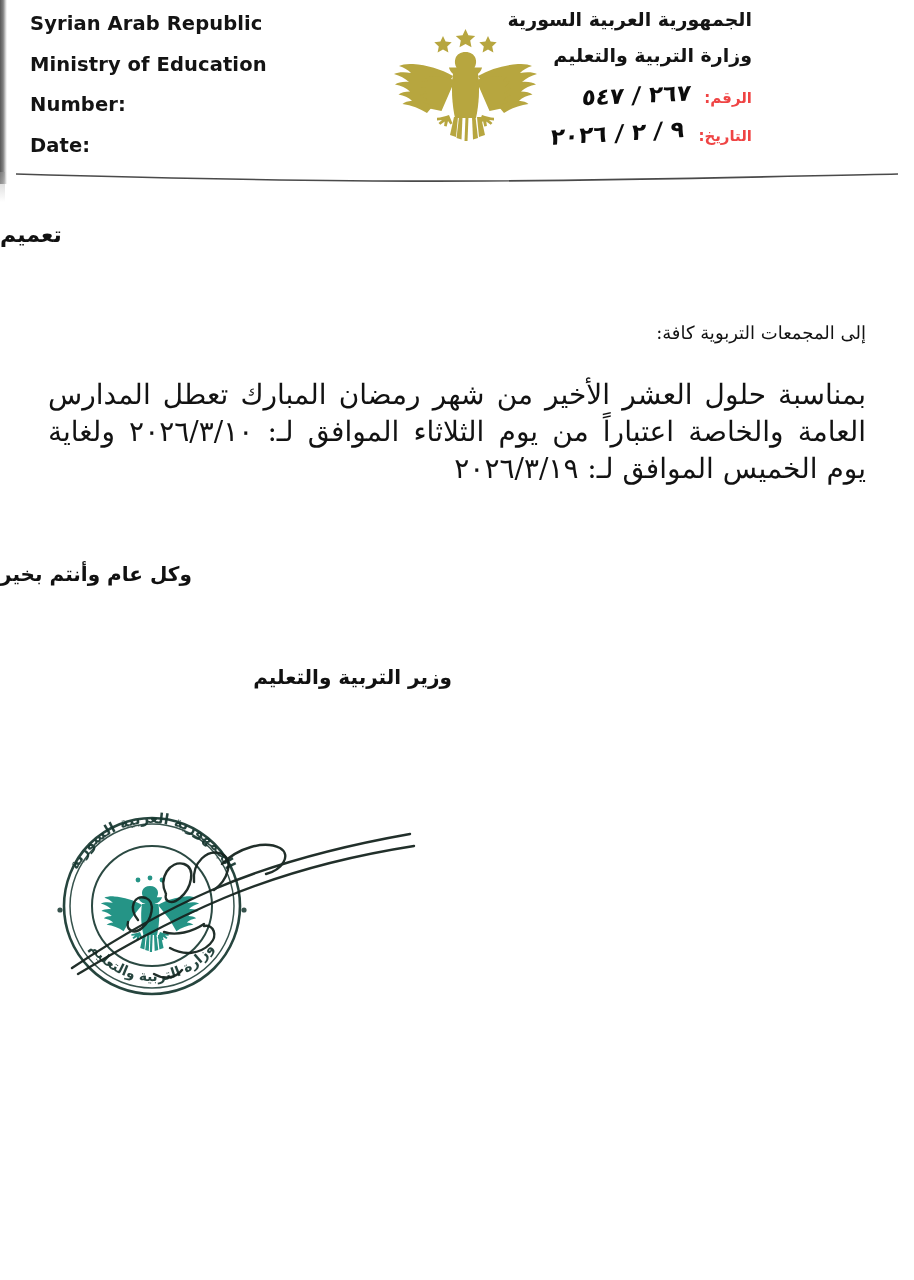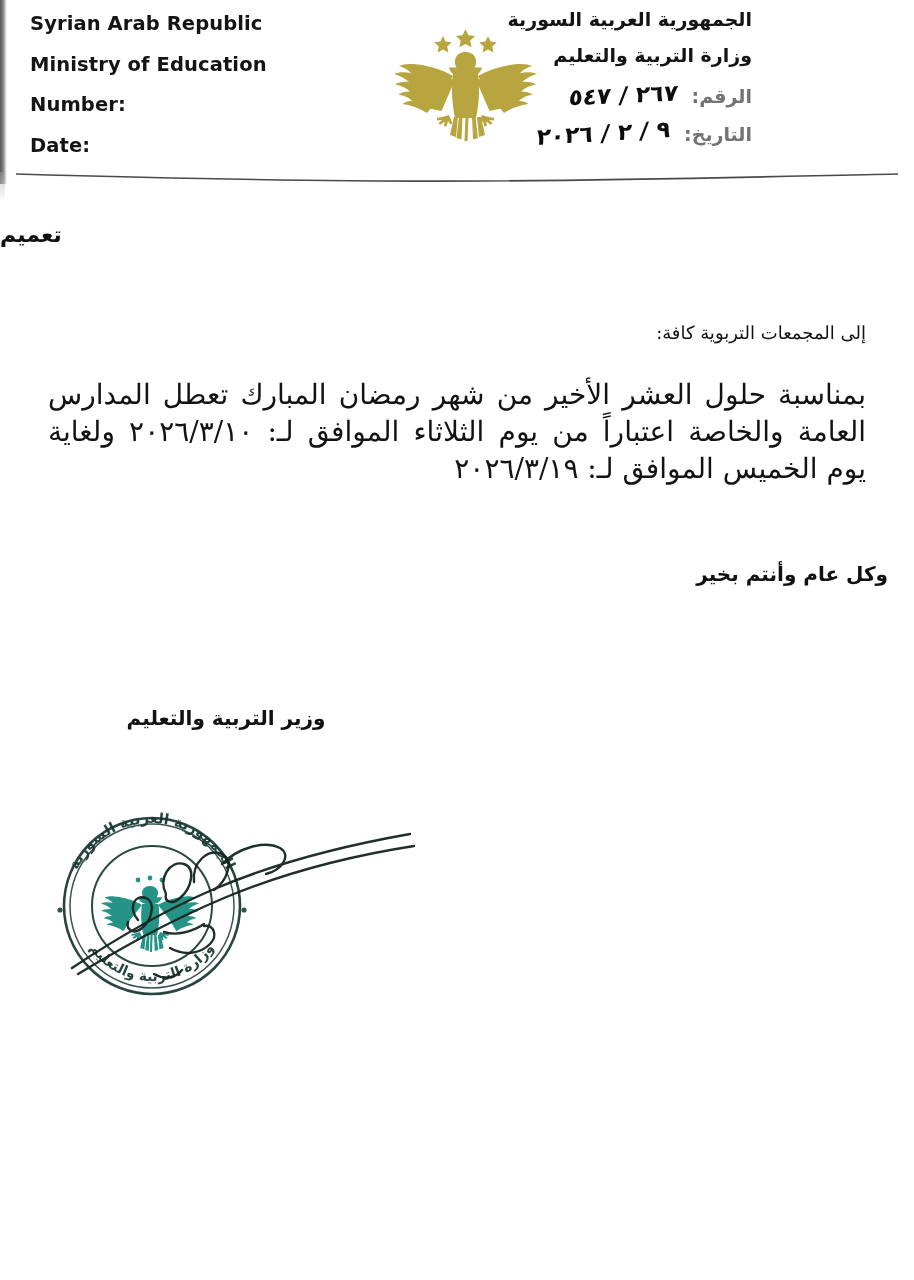--- a/index.html
+++ b/index.html
@@ -71,22 +71,22 @@
     flex-direction: row;
     align-items: baseline;
     justify-content: flex-start;
     gap: 14px;
     margin-bottom: 12px;
     white-space: nowrap;
   }
   .hdr-right .field-label {
     font-family: "DejaVu Sans", "Liberation Sans", sans-serif;
     font-weight: 700;
-    font-size: 19px;
-    color: #737373;
+    font-size: 15px;
+    color: #ef4444;
   }
   .handwritten {
     font-family: "DejaVu Sans", "Liberation Sans", sans-serif;
     font-weight: 700;
     font-size: 23px;
     color: #0c0c0c;
     letter-spacing: 2px;
     transform: skewX(-7deg) rotate(-2.5deg);
     display: inline-block;
   }
@@ -136,35 +136,35 @@
     font-family: "DejaVu Serif", "Liberation Serif", serif;
     font-size: 28px;
     line-height: 37px;
     color: #121212;
   }
 
   .closing {
     position: absolute;
     left: 0; top: 562px;
     width: 888px;
-    text-align: right;
+    text-align: left;
     direction: rtl;
     font-family: "DejaVu Sans", "Liberation Sans", sans-serif;
     font-weight: 700;
     font-size: 20px;
     color: #111;
   }
 
   
   .sig-block {
     position: absolute;
-    left: 0; top: 706px;
+    left: 0; top: 665px;
     width: 470px;
     direction: rtl;
-    text-align: center;
+    text-align: right;
   }
   .sig-title {
     font-family: "DejaVu Sans", "Liberation Sans", sans-serif;
     font-weight: 700;
     font-size: 20px;
     color: #111;
     margin-bottom: 16px;
     padding-right: 18px;
   }
   .sig-name {

